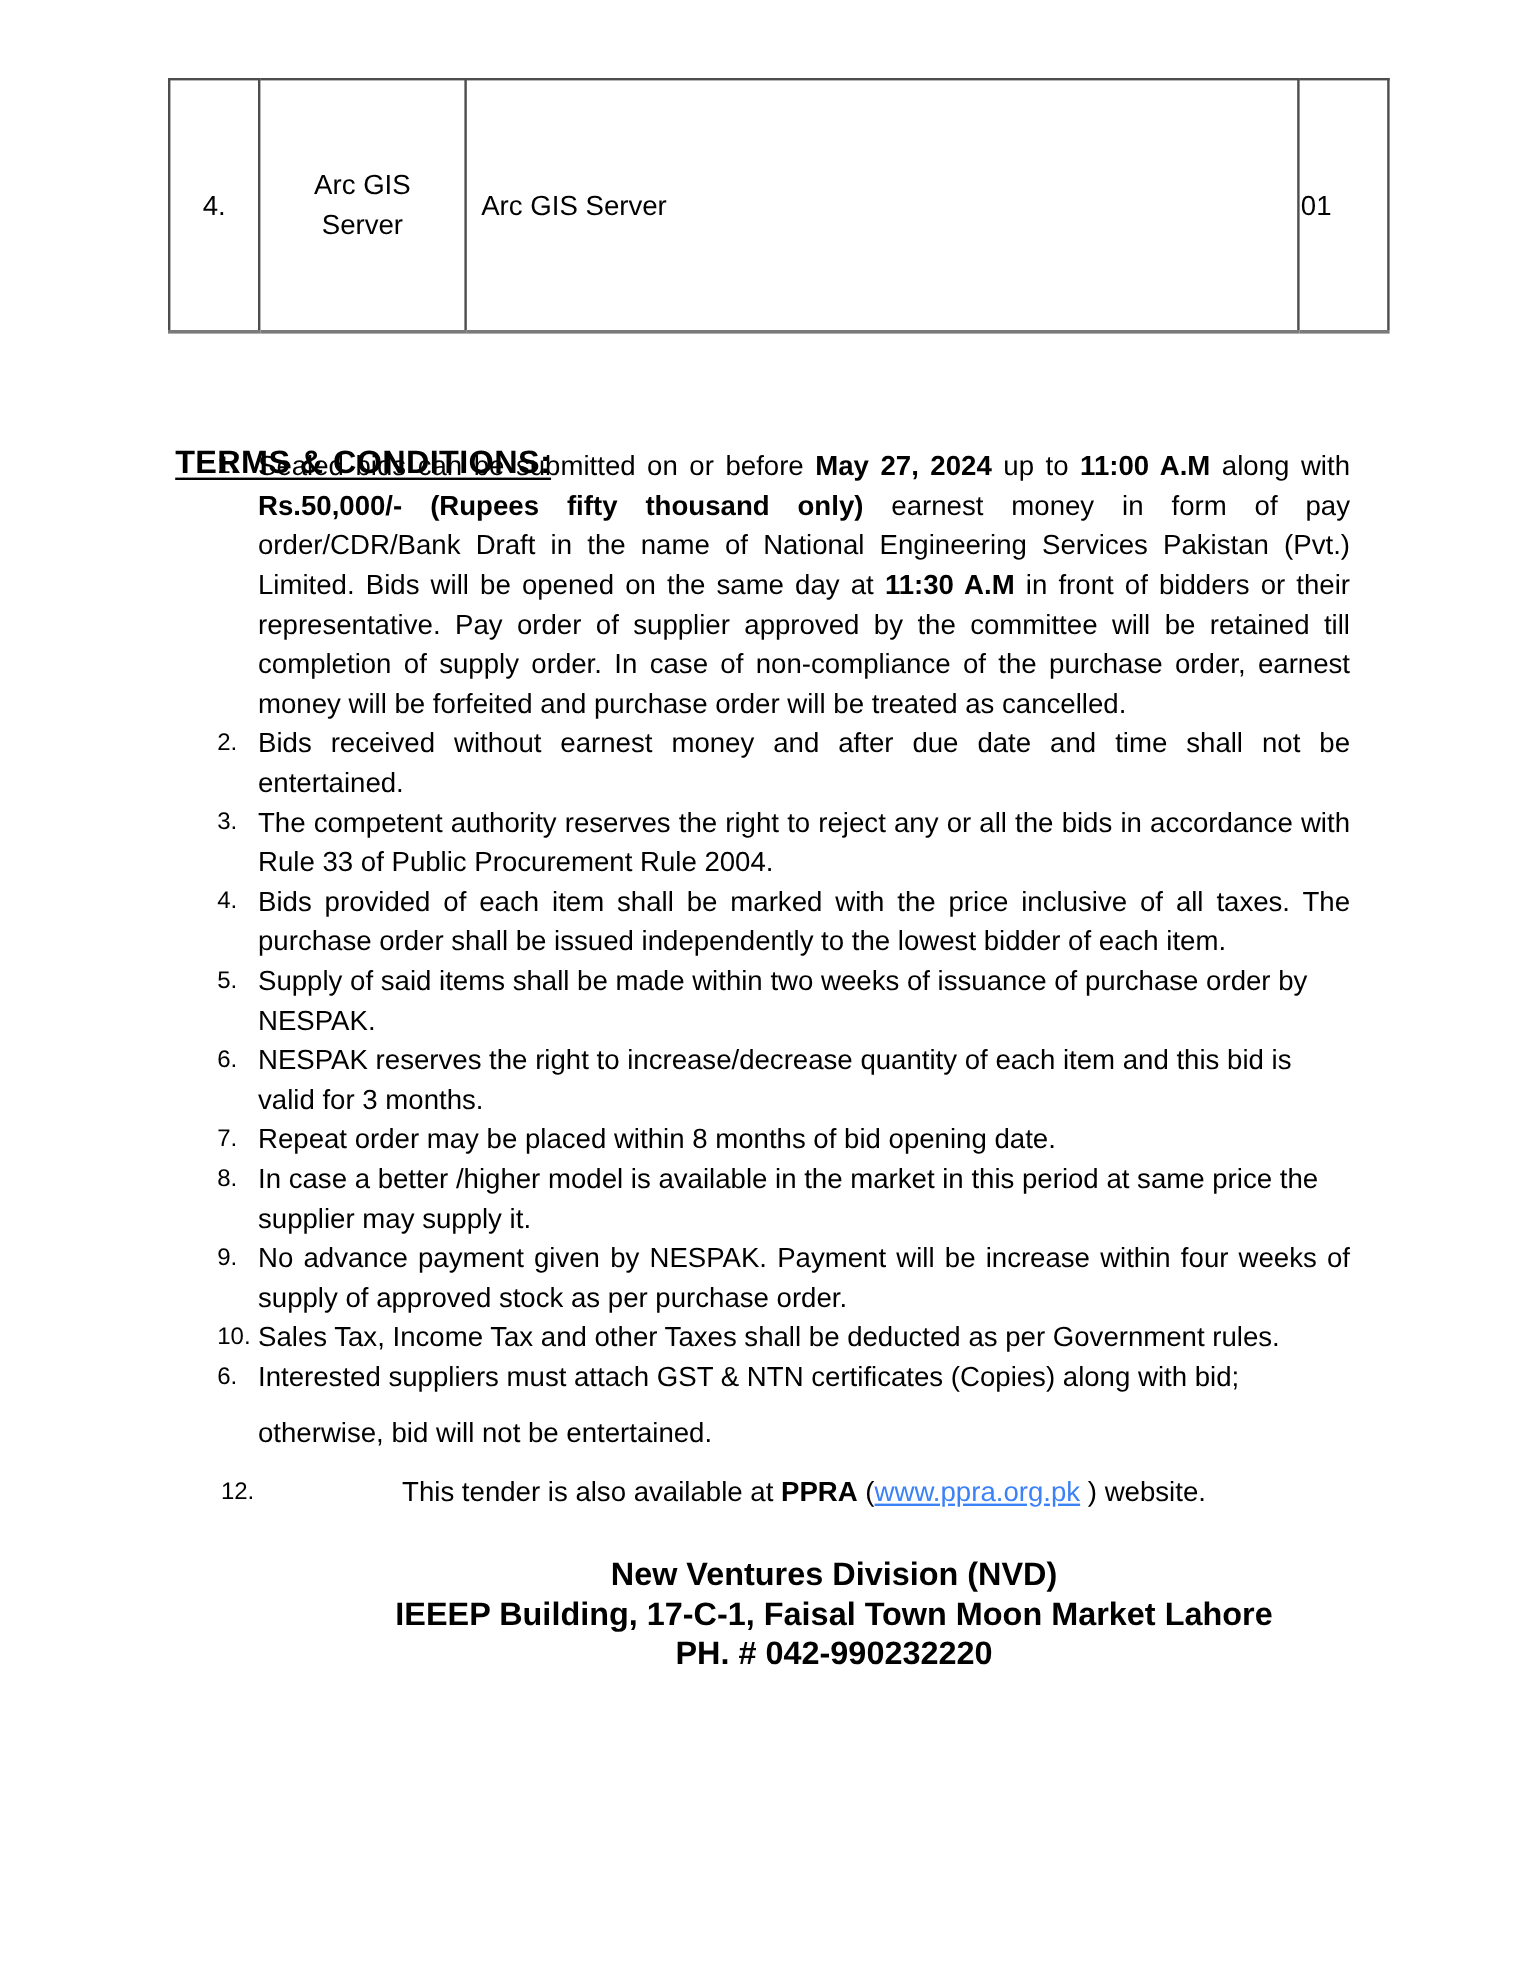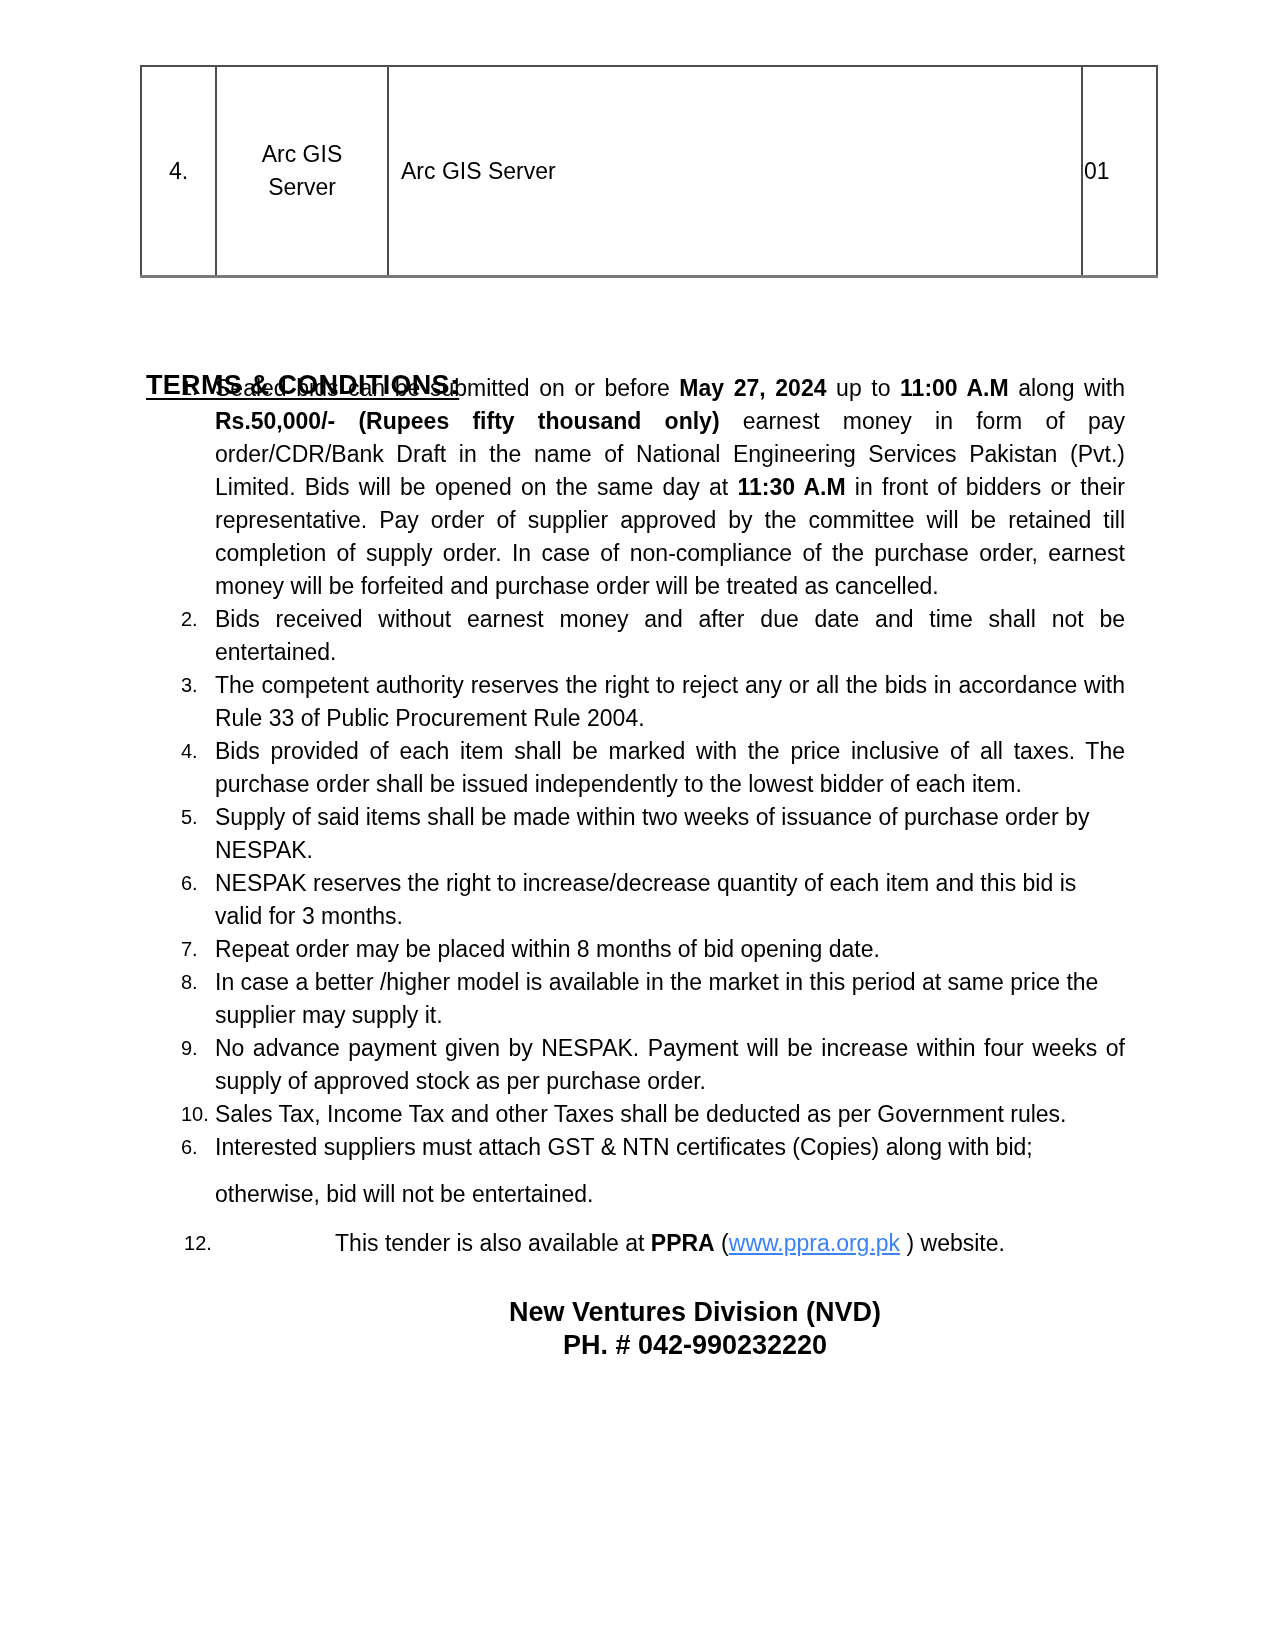--- a/index.html
+++ b/index.html
@@ -168,18 +168,19 @@
       <div class="txt"><span class="">Interested suppliers must attach GST &amp; NTN certificates (Copies) along with bid;</span><span class="blk">otherwise, bid will not be entertained.</span></div>
     </div>
 
     <div class="term gap-top">
       <span class="num">12.</span>
       <div class="txt"><span class=""> This tender is also available at </span><span class="b ">PPRA</span><span class=""> (</span><a class="link" href="#">www.ppra.org.pk</a><span class=""> ) website.</span></div>
     </div>
 
     <div class="footer">
       <div>New Ventures Division (NVD)</div>
+      <div>IEEEP Building, 17-C-1, Faisal Town Moon Market Lahore</div>
       <div>PH. # 042-990232220</div>
     </div>
 
   </div>
 
 </div>
 
 </body></html>

